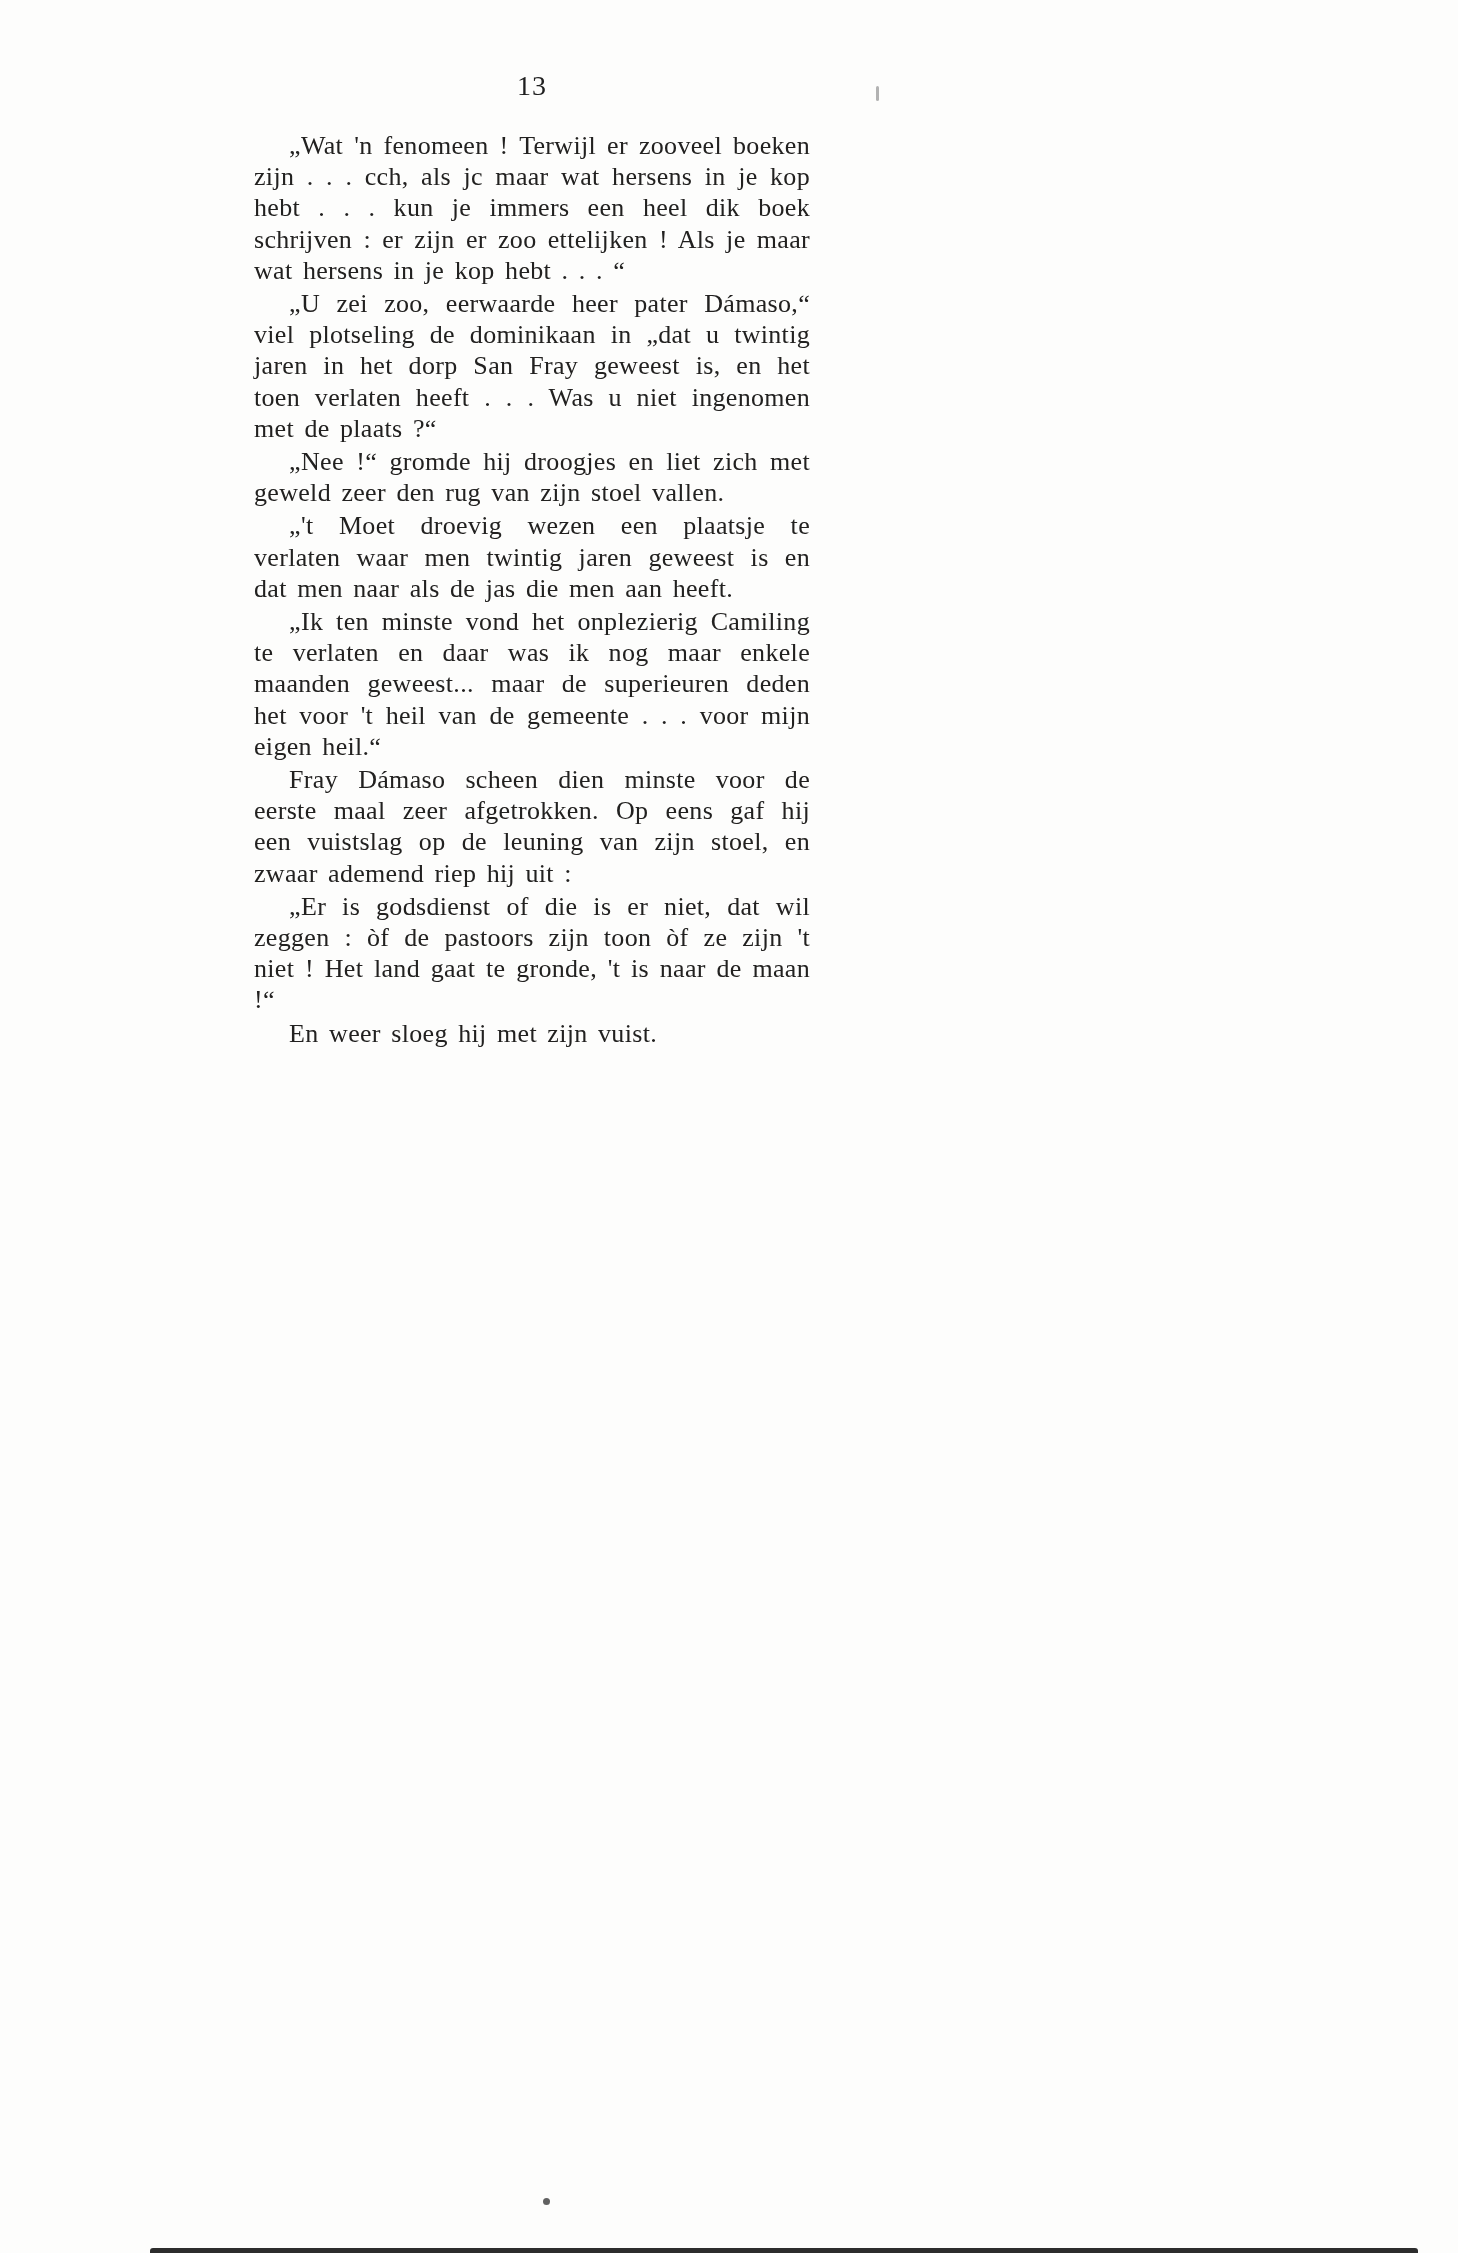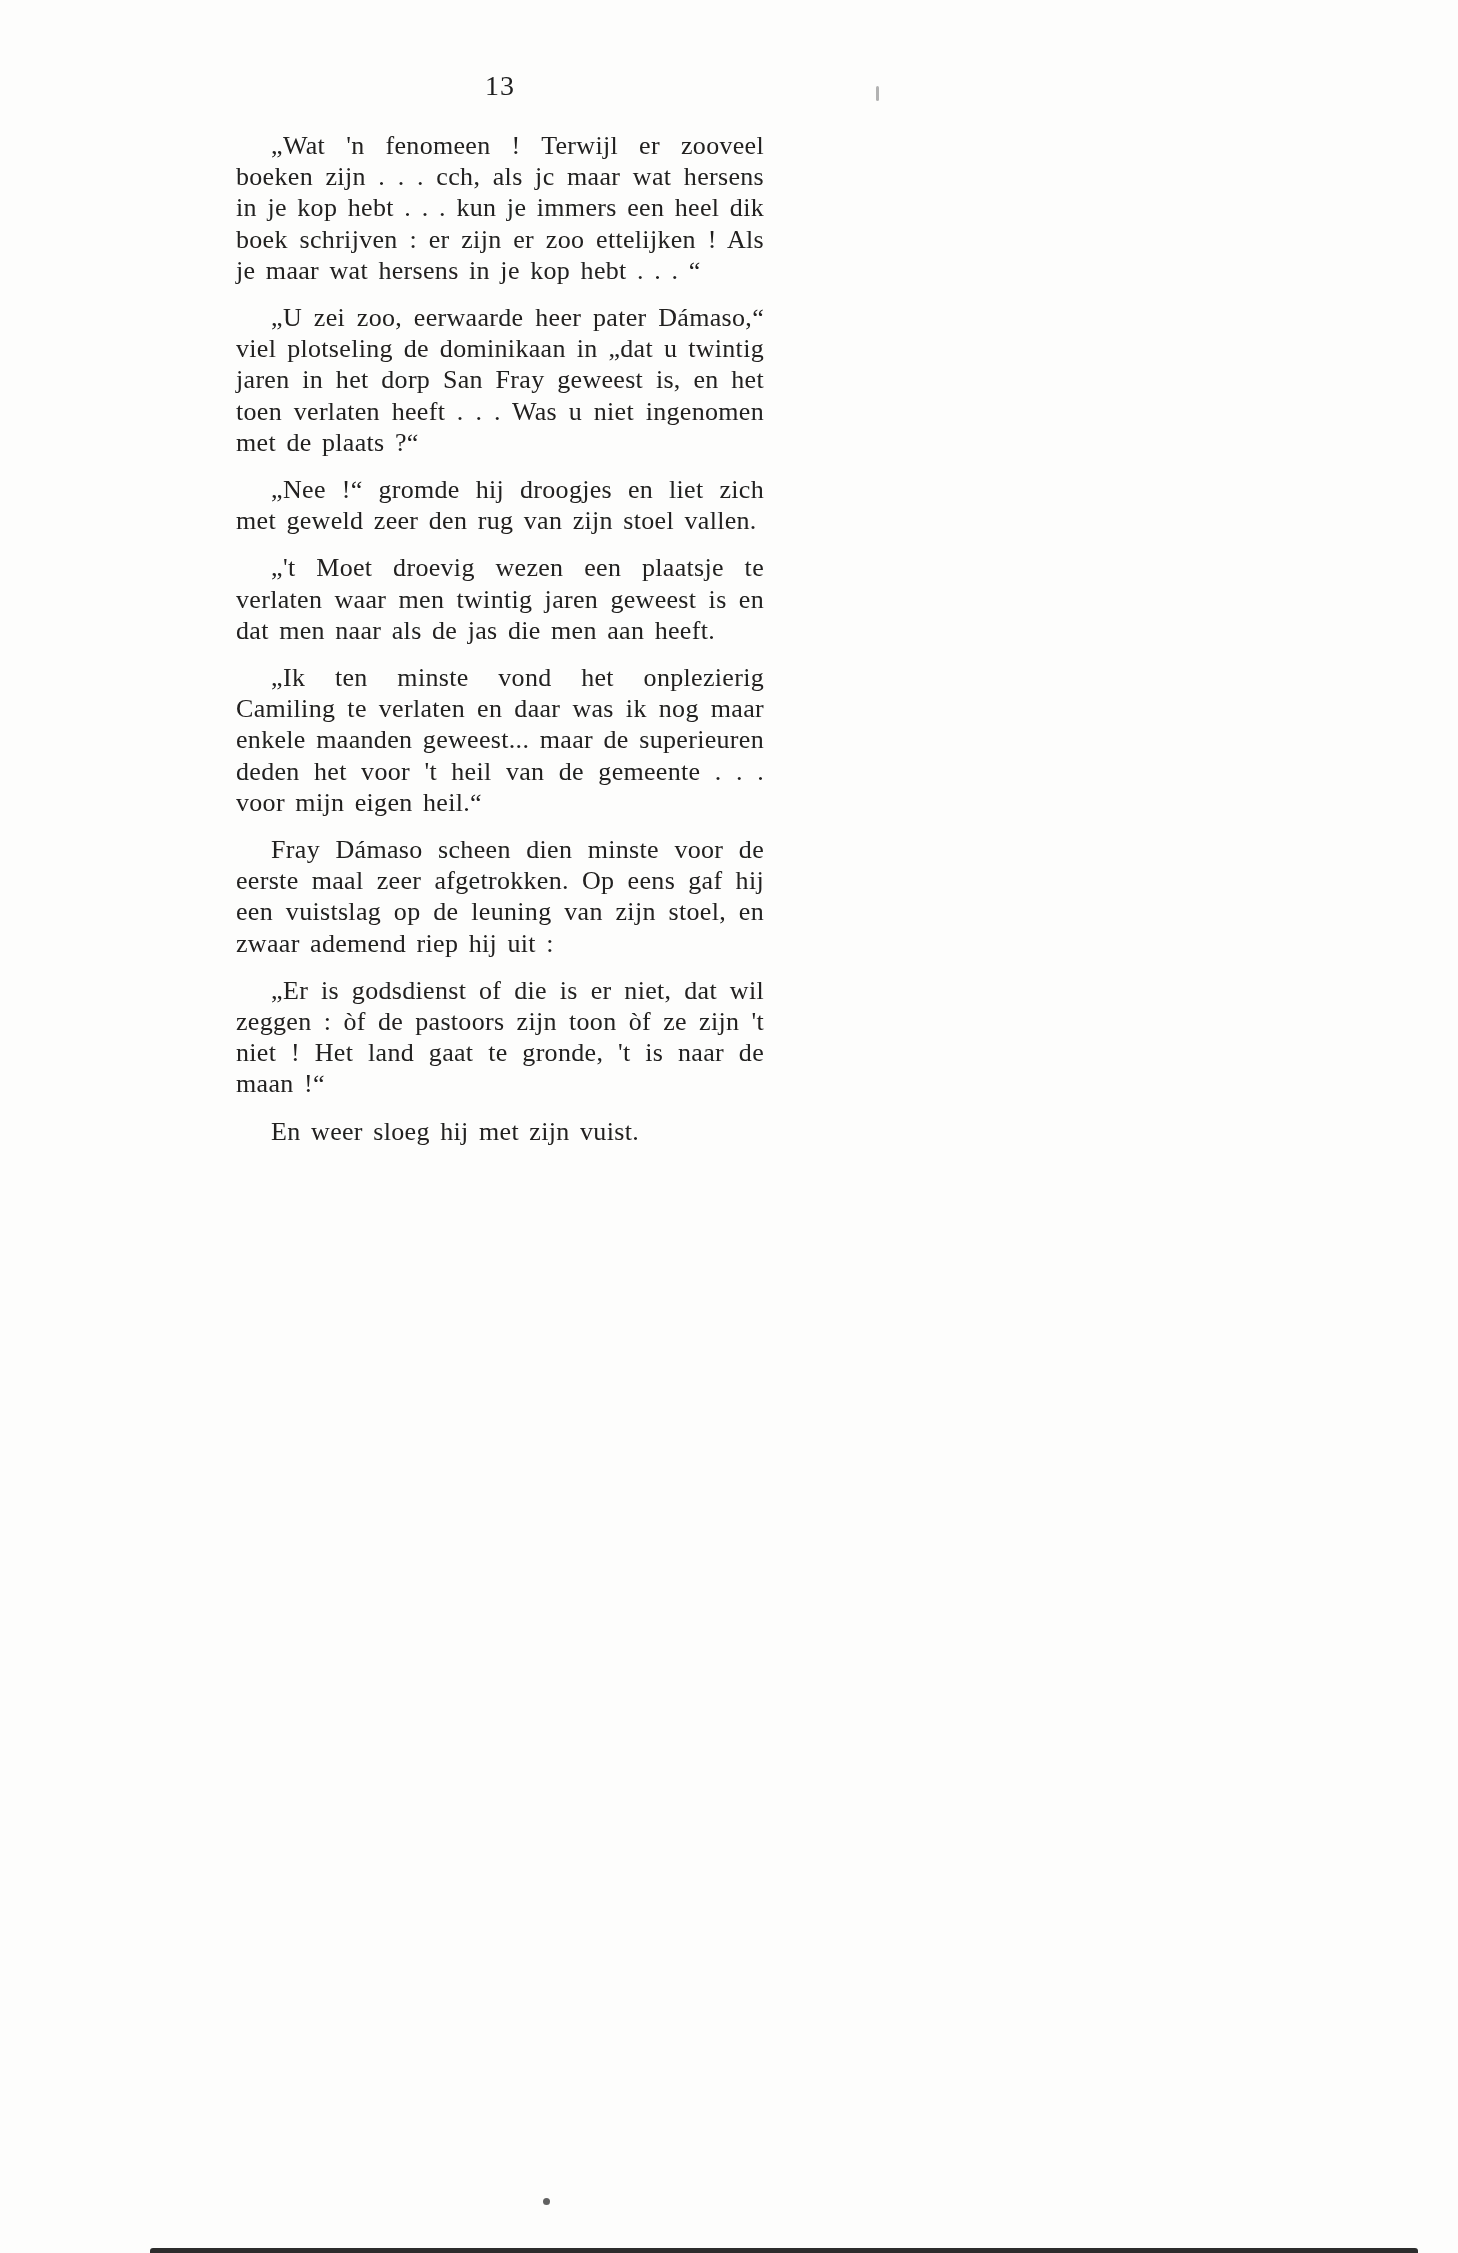--- a/index.html
+++ b/index.html
@@ -10,34 +10,34 @@
   body {
     width: 1458px;
     height: 2253px;
     position: relative;
     overflow: hidden;
     font-family: "Liberation Serif", "DejaVu Serif", serif;
     color: #212121;
   }
   .page {
     position: absolute;
-    left: 220px;
+    left: 252px;
     top: 70px;
     width: 560px;
     font-family: Liberation Serif, serif;
   }
   .page-number {
     text-align: center;
     font-size: 28px;
     letter-spacing: 0.04em;
     margin: 0 0 28px 0;
     color: #1f1f1f;
   }
   .text-block p {
-    margin: 16px;
+    margin: 2px;
     font-size: 26px;
     line-height: 31.2px;
     text-align: justify;
     text-align-last: left;
     text-indent: 1.35em;
     word-spacing: 0.14em;
     letter-spacing: 0.012em;
     color: #222120;
   }
   

